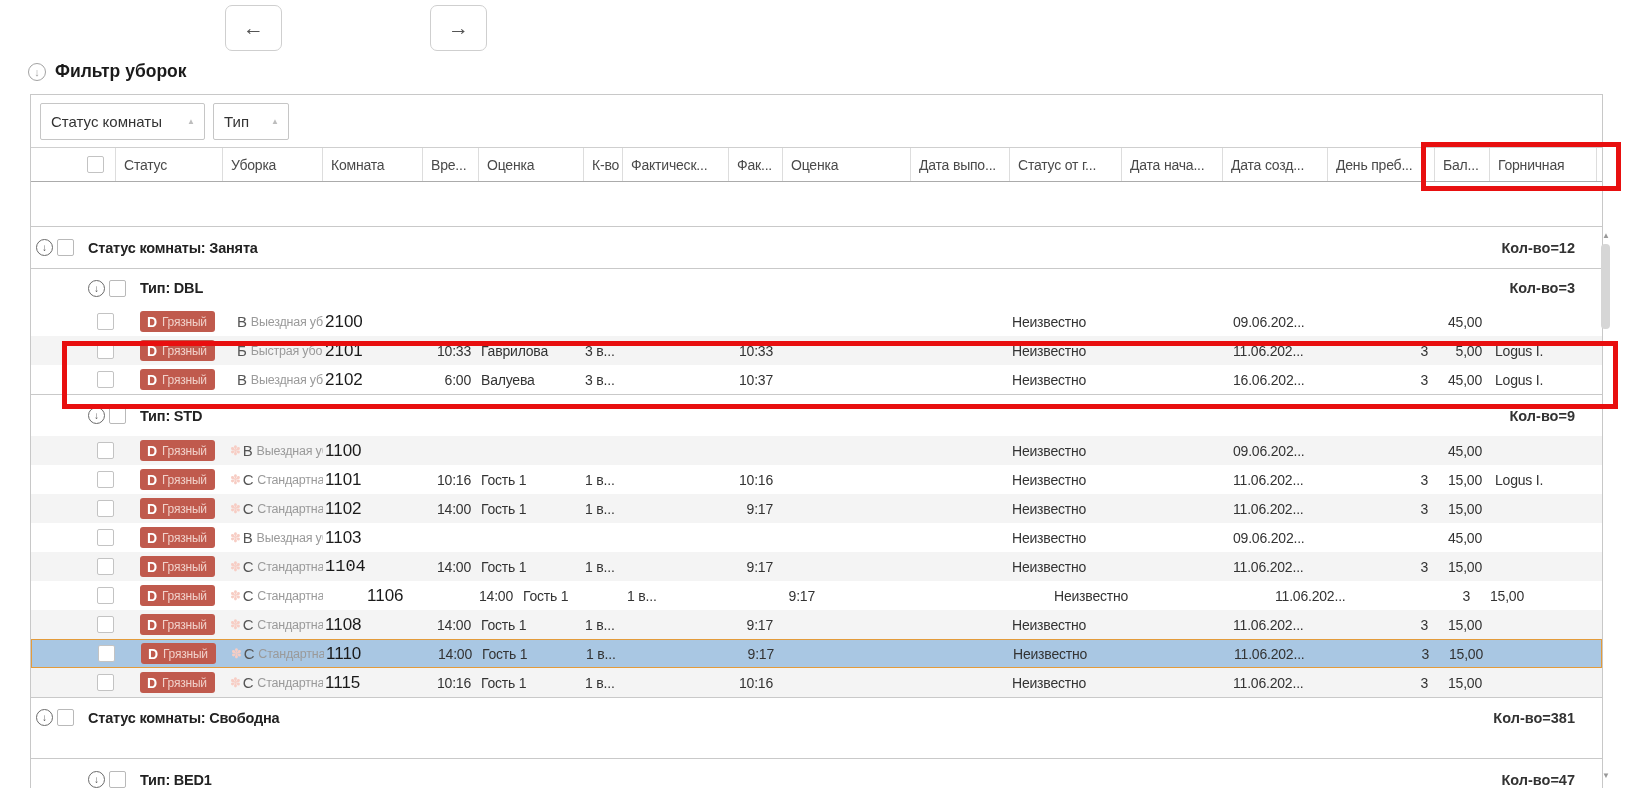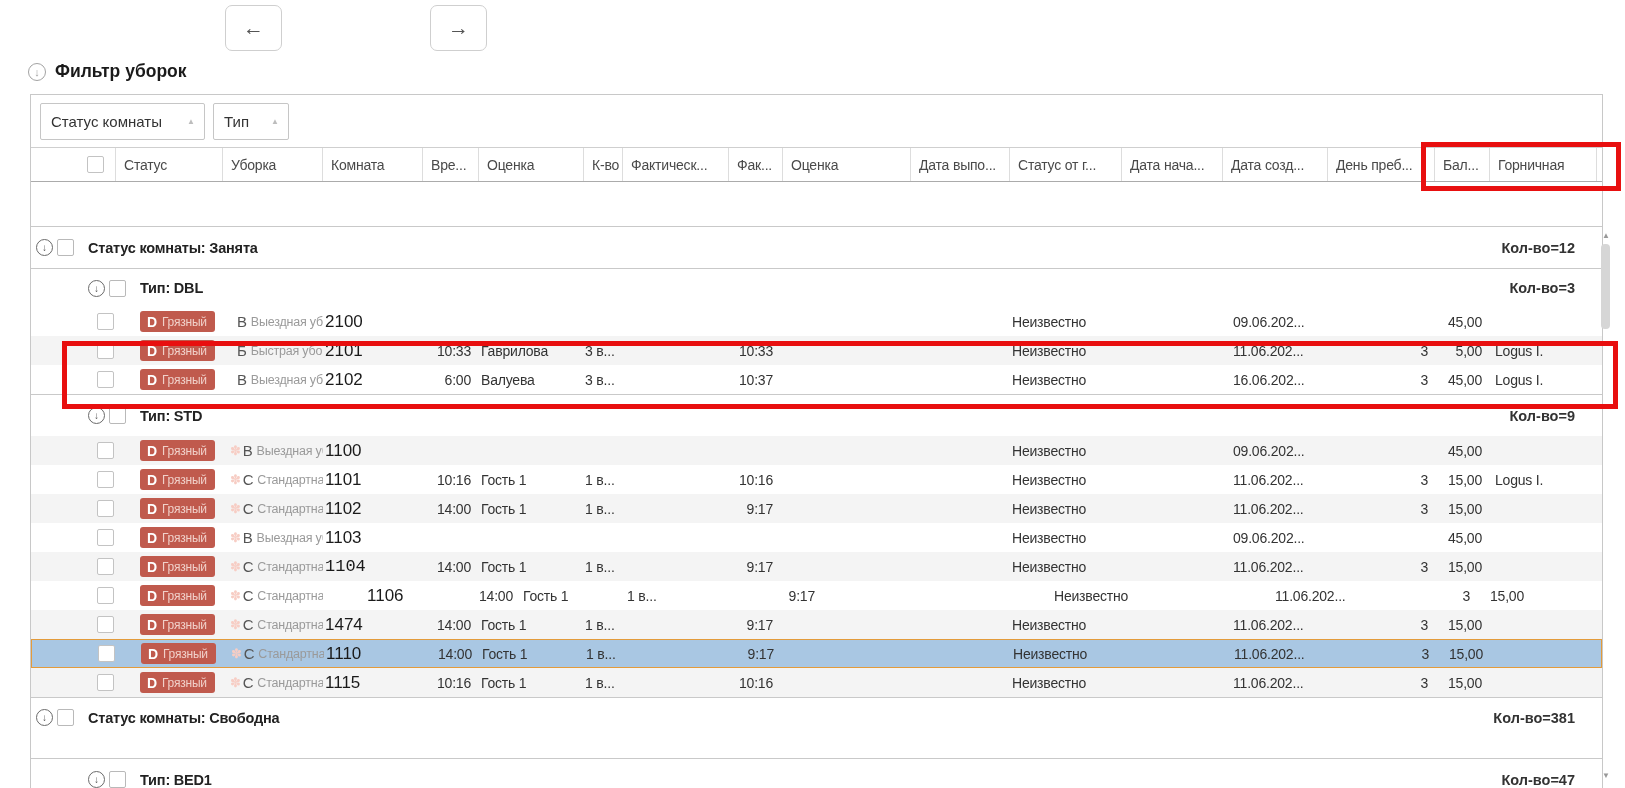--- a/index.html
+++ b/index.html
@@ -439,21 +439,21 @@
             <span class="badge">
               <b>D</b>
               <i>Грязный</i>
             </span>
           </div>
           <div class="c c-clean" style="width: 100px;">
             <span class="flower">✽</span>
             <span class="cletter">С</span>
             <span class="ctext">Стандартная уборка</span>
           </div>
-          <div class="c c-room" style="width: 100px;">1474</div>
+          <div class="c c-room" style="width: 100px;">1108</div>
           <div class="c c-time ar" style="width: 56px;">14:00</div>
           <div class="c c-guest" style="width: 105px;">Гость 1</div>
           <div class="c c-qty" style="width: 39px;">1 в...</div>
           <div class="c c-fact" style="width: 106px;"></div>
           <div class="c c-fact2 ar" style="width: 54px;">9:17</div>
           <div class="c c-score" style="width: 128px;"></div>
           <div class="c c-date_done" style="width: 99px;"></div>
           <div class="c c-guest_status" style="width: 112px;">Неизвестно</div>
           <div class="c c-date_start" style="width: 101px;"></div>
           <div class="c c-date_created" style="width: 105px;">11.06.202...</div>

